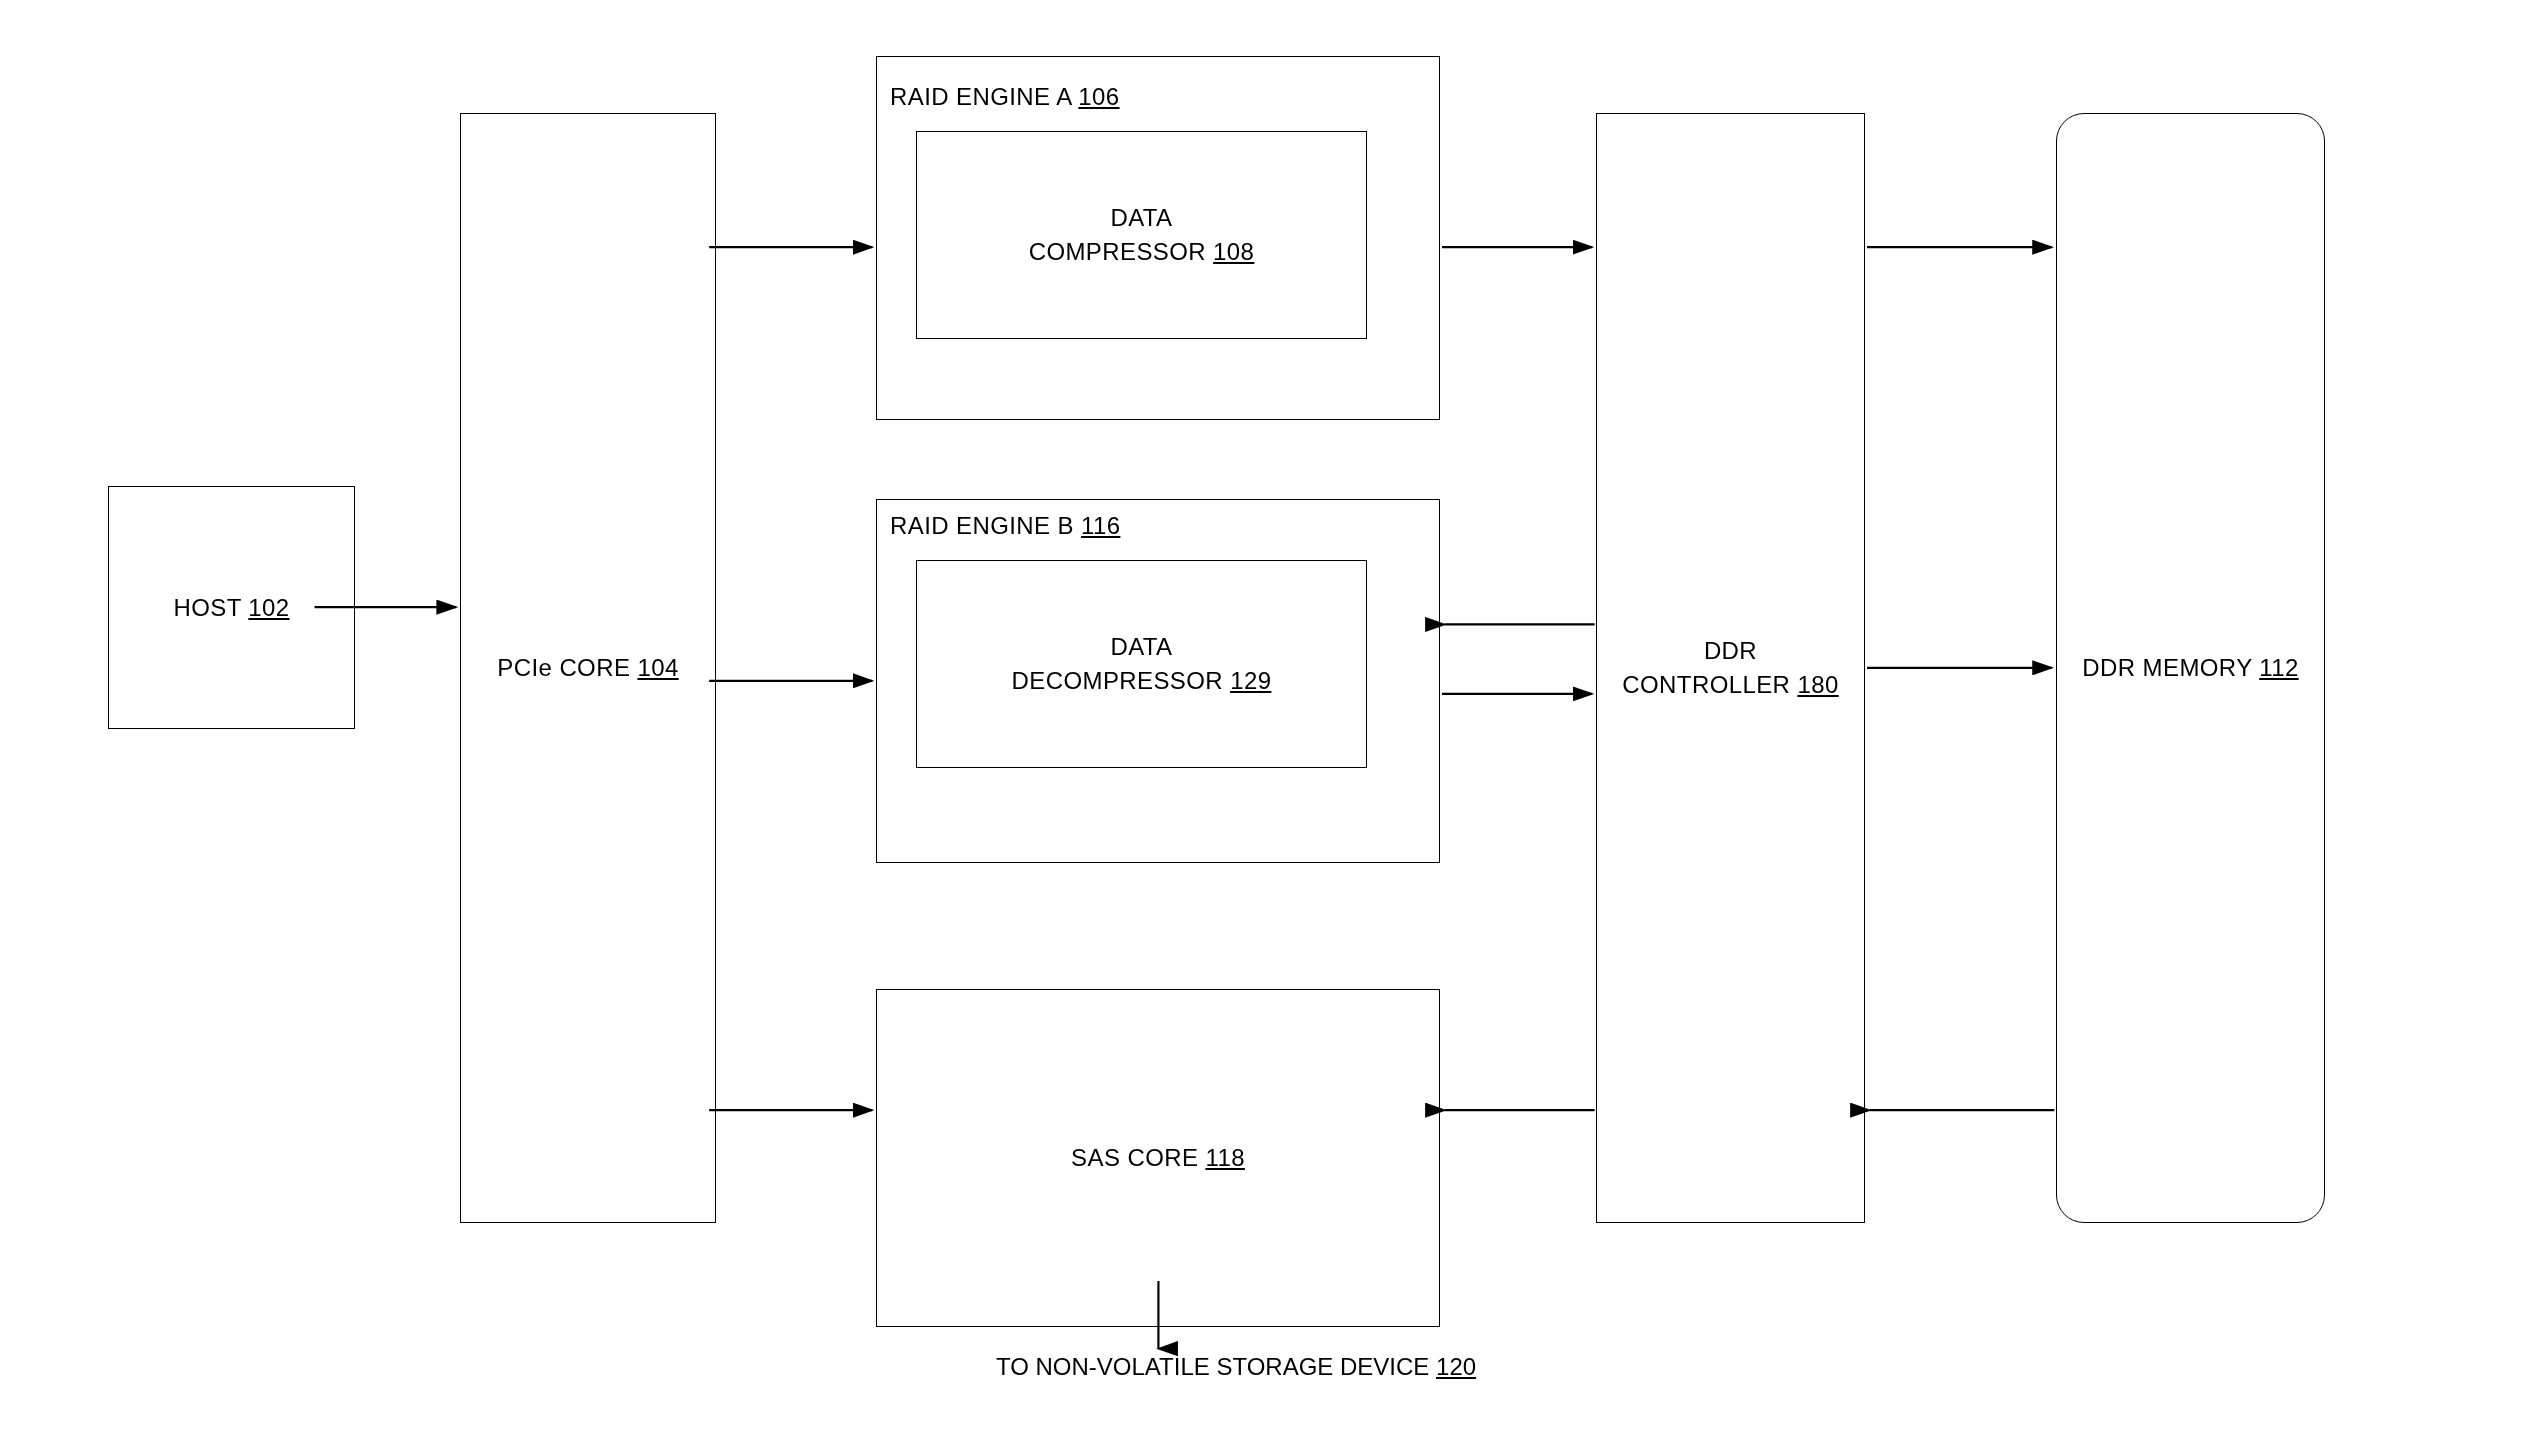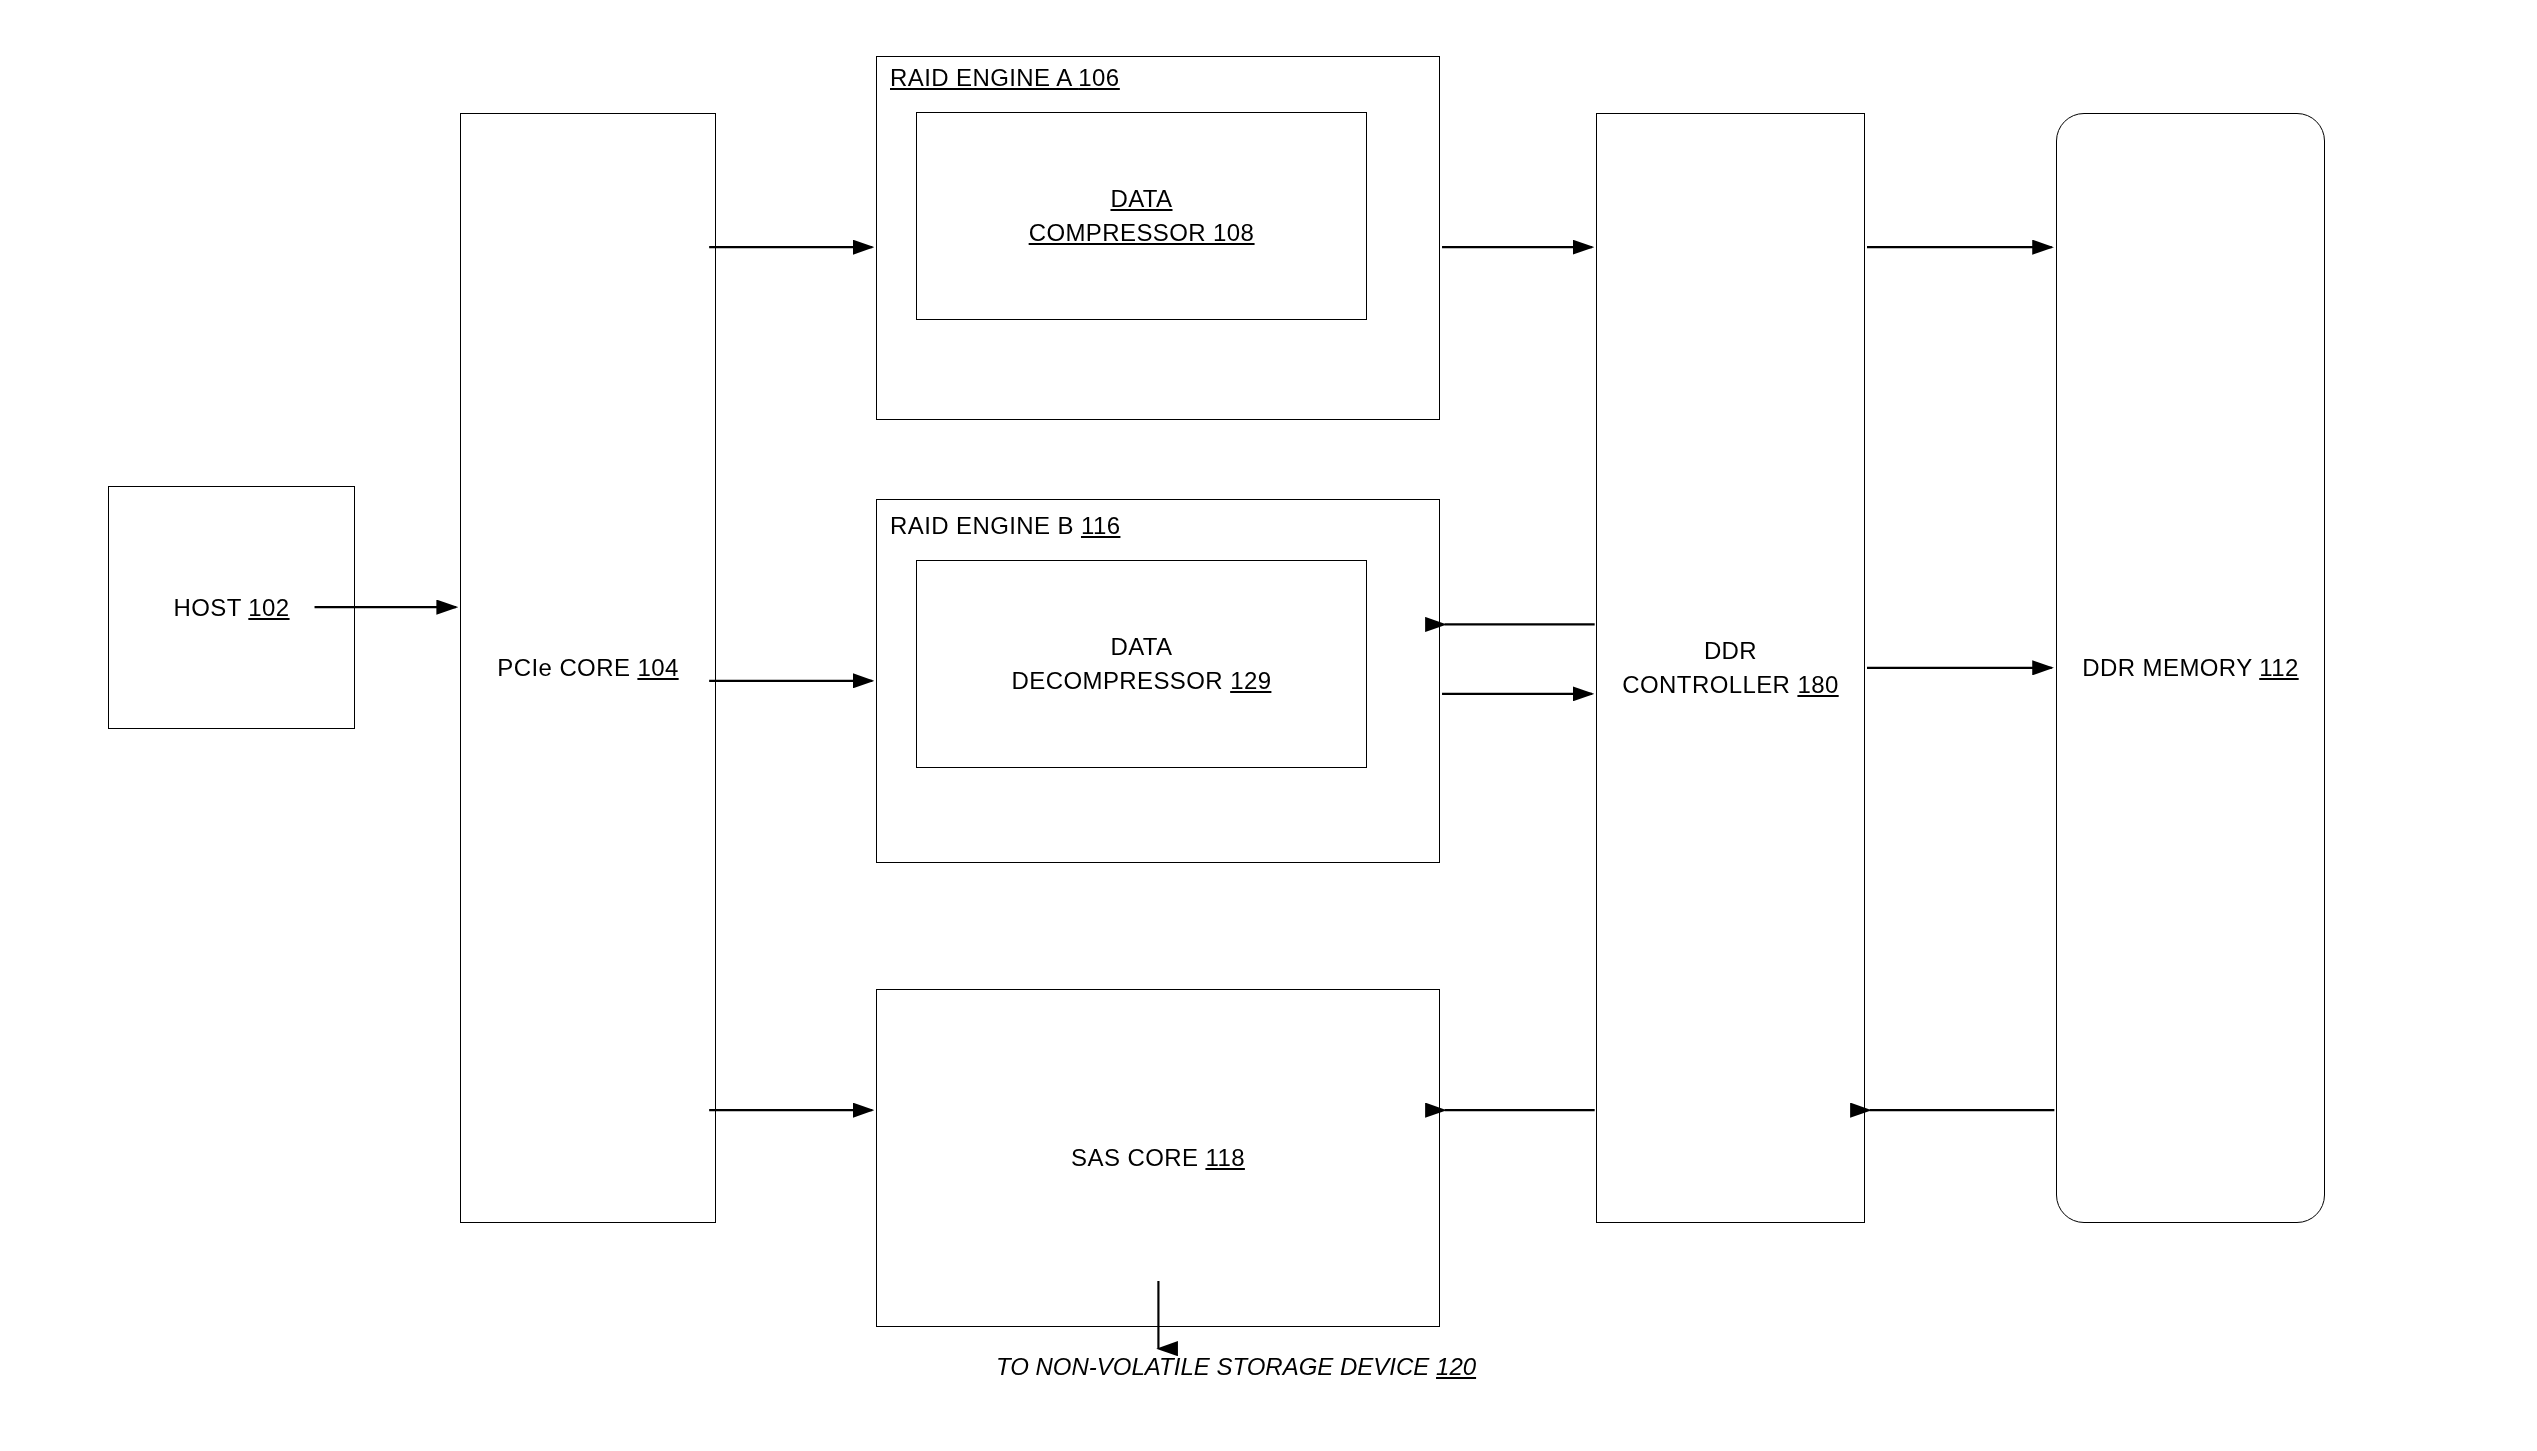--- a/index.html
+++ b/index.html
@@ -69,21 +69,21 @@
       HOST <span class="underline">102</span>
     </span>
   </div>
 
   <div class="block" style="left:460px; top:113px; width:256px; height:1110px;">
     <span class="block-label">
       PCIe CORE <span class="underline">104</span>
     </span>
   </div>
 
-  <div class="block" style="left:876px; top:56px; width:564px; height:364px; align-items:flex-start; justify-content:flex-start; padding:4px 13px;text-decoration:underline;">
+  <div class="block" style="left:876px; top:56px; width:564px; height:364px; align-items:flex-start; justify-content:flex-start; padding:23px 13px;">
     <span class="block-label">
       RAID ENGINE A <span class="underline">106</span>
     </span>
 
     <div class="block" style="position:relative; left:26px; top:13px; width:451px; height:208px; margin-top:4.3px;">
       <span class="block-label">
         DATA<br>COMPRESSOR <span class="underline">108</span>
       </span>
     </div>
   </div>
@@ -111,21 +111,21 @@
       DDR<br>CONTROLLER <span class="underline">180</span>
     </span>
   </div>
 
   <div class="block" style="left:2056px; top:113px; width:269px; height:1110px;border-radius:28px;">
     <span class="block-label">
       DDR MEMORY <span class="underline">112</span>
     </span>
   </div>
 
-  <div style="position:absolute; left:954px; top:1353px; font-size:24px; font-weight:normal; text-align:center; width:564px;font-style:italic;">
+  <div style="position:absolute; left:954px; top:1353px; font-size:24px; font-weight:normal; text-align:center; width:564px;">
     TO NON-VOLATILE STORAGE DEVICE <span class="underline">120</span>
   </div>
 
   <svg class="arrows" viewBox="0 0 2925 1673" width="2538" height="1451">
     <defs>
       <marker id="arrowhead-right" markerWidth="10" markerHeight="7" refX="9" refY="3.5" orient="auto">
         <polygon points="0 0, 10 3.5, 0 7" class="arrowhead"></polygon>
       </marker>
       <marker id="arrowhead-left" markerWidth="10" markerHeight="7" refX="1" refY="3.5" orient="auto">
         <polygon points="10 0, 0 3.5, 10 7" class="arrowhead"></polygon>

